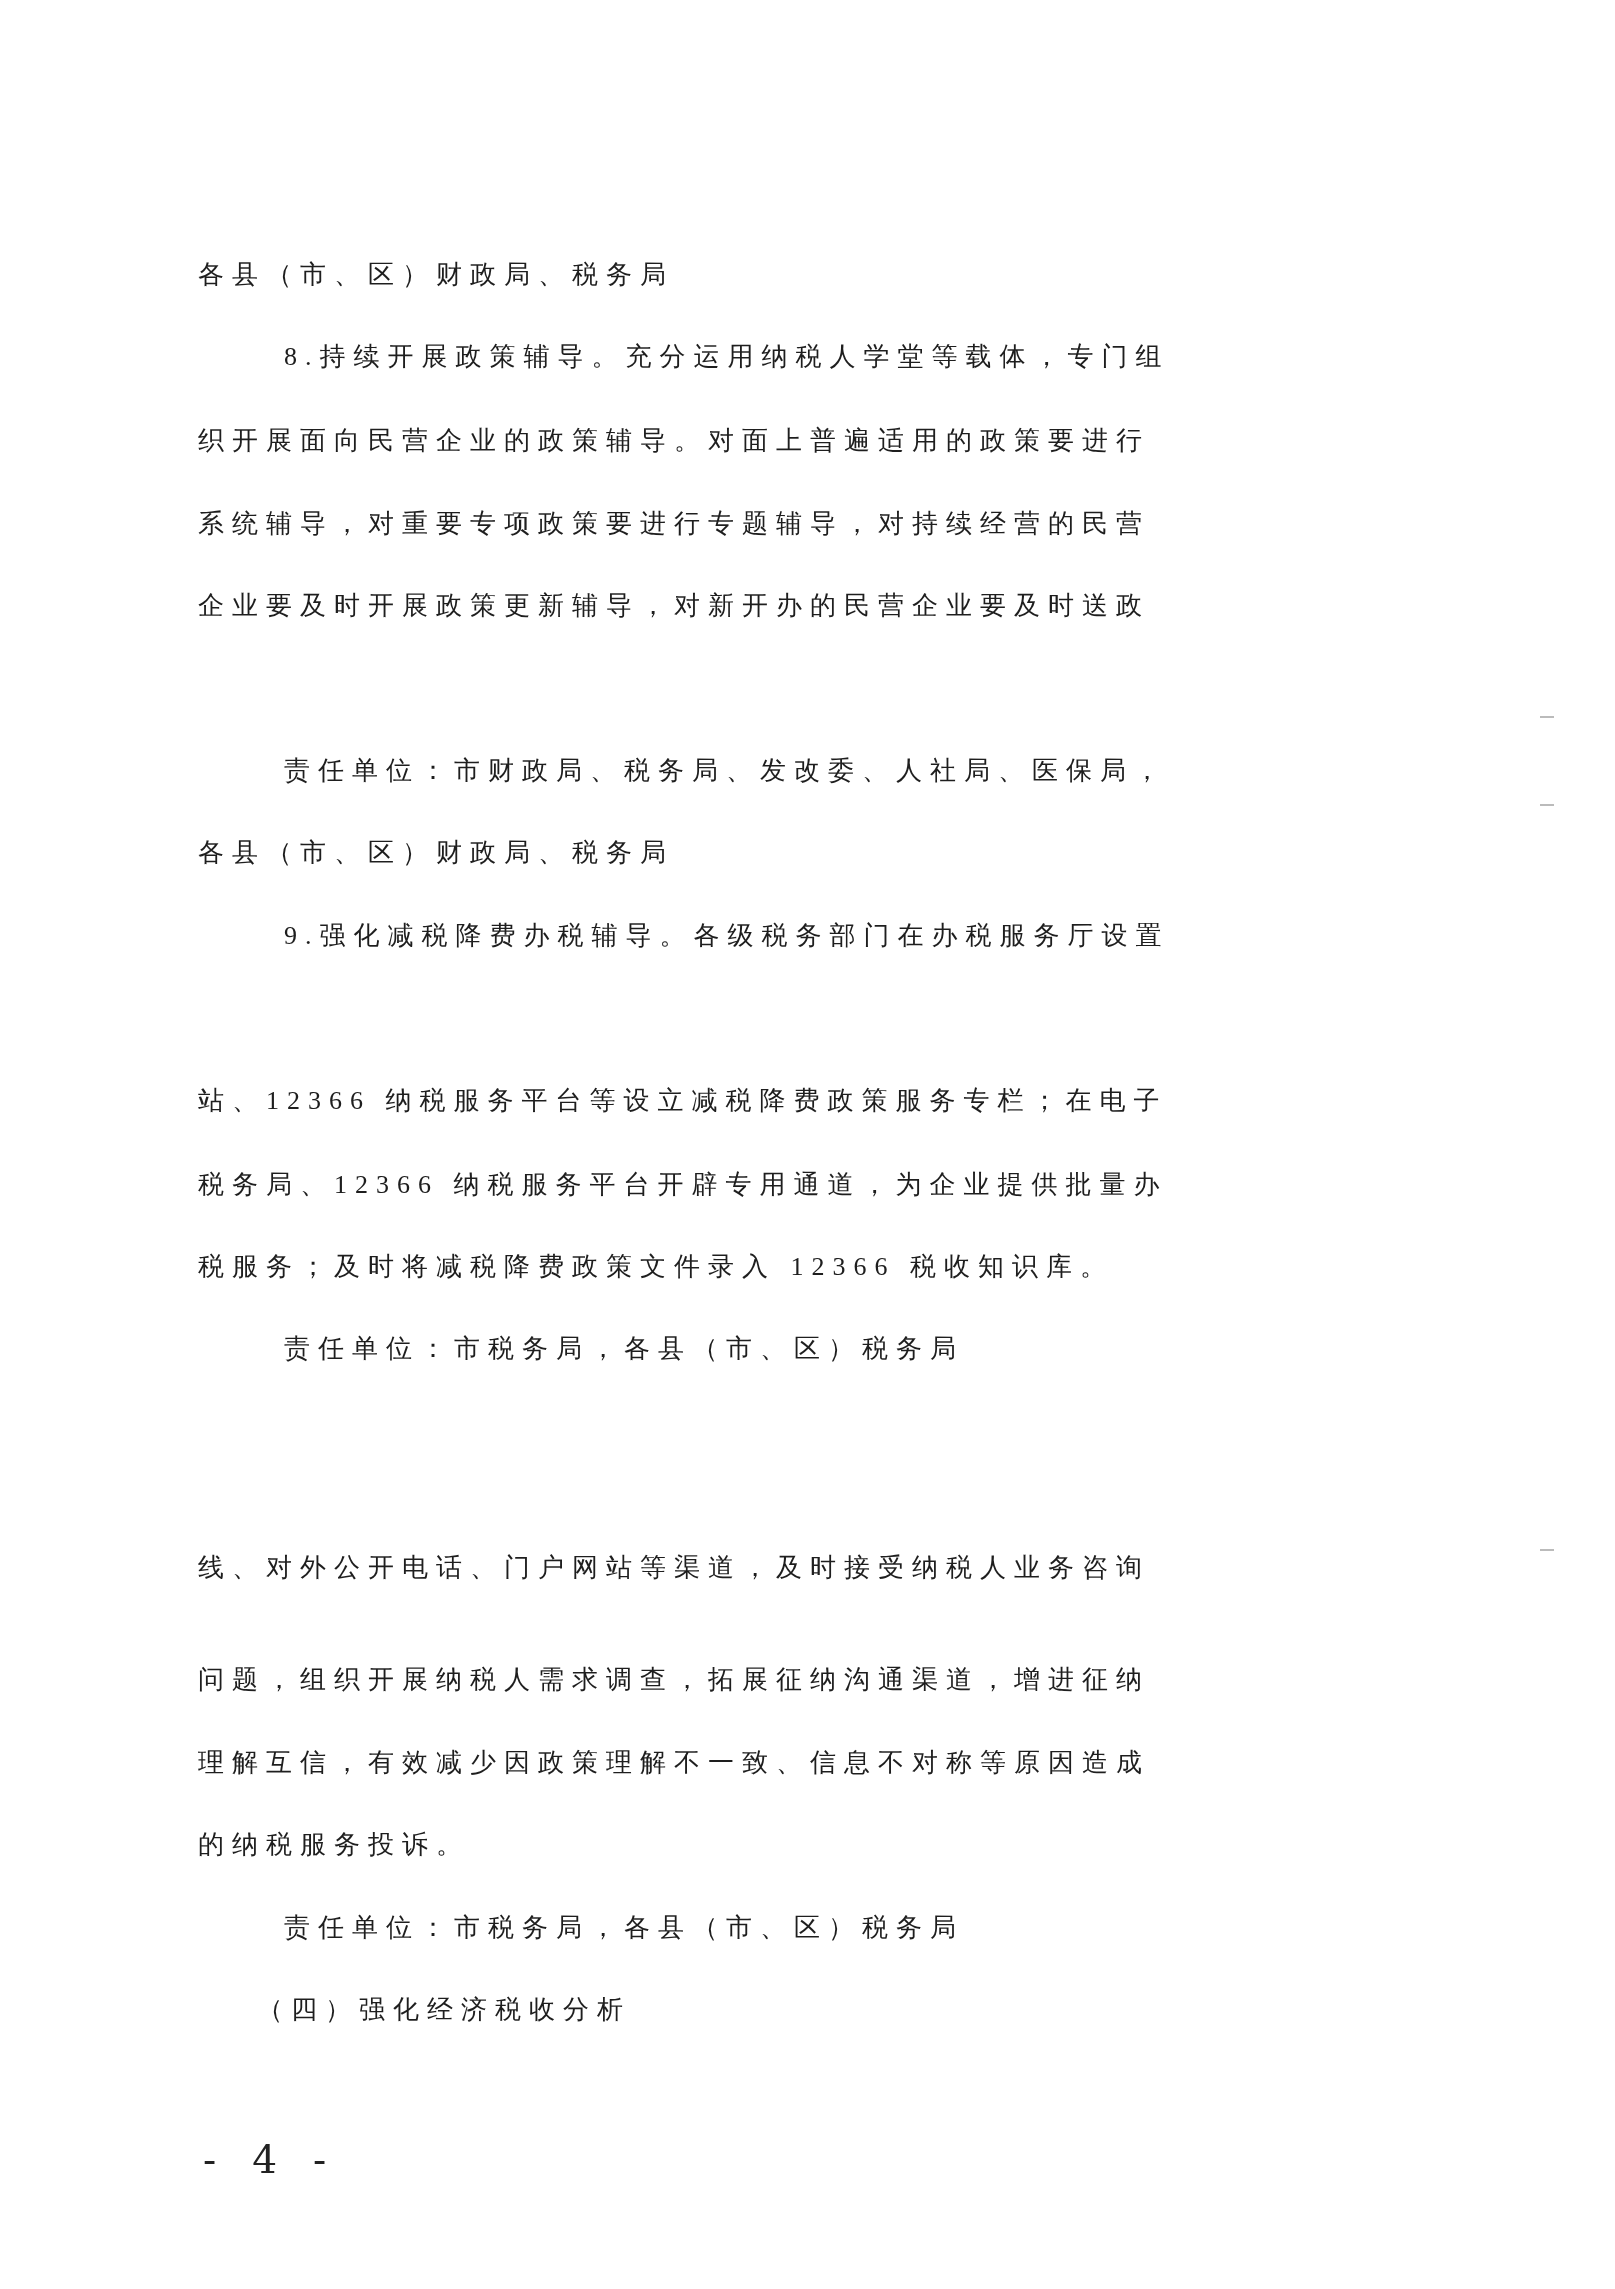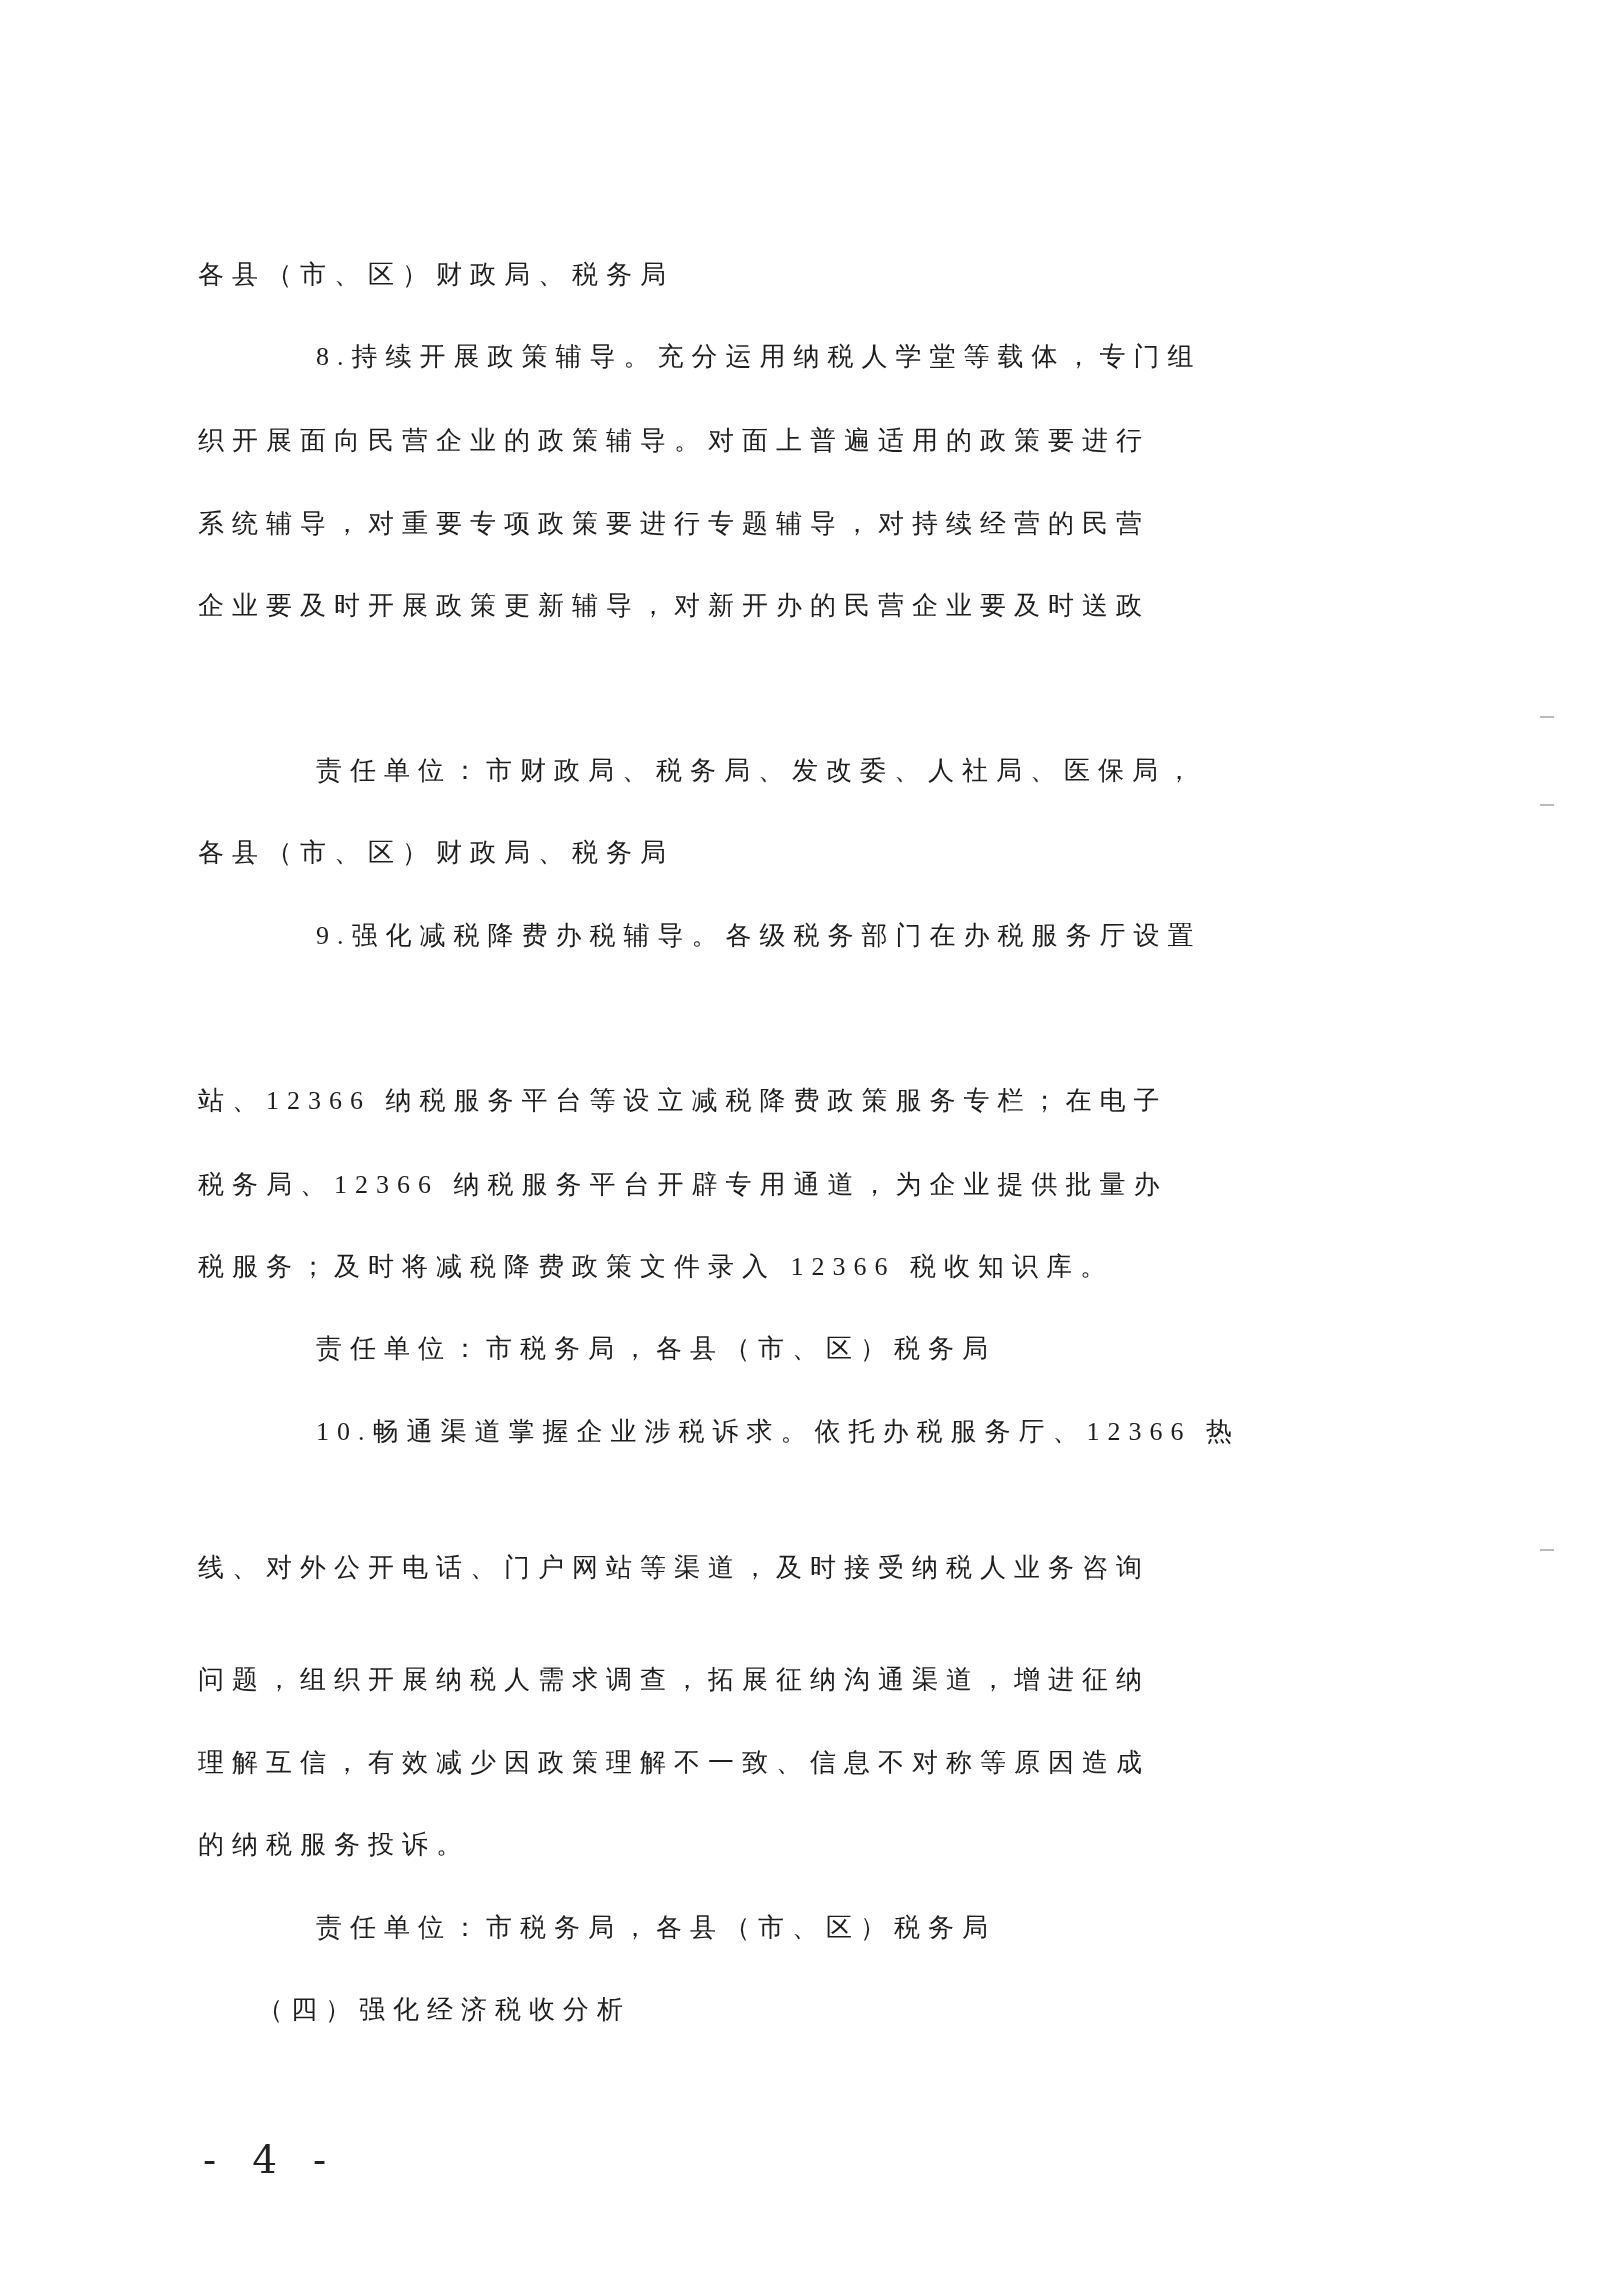--- a/index.html
+++ b/index.html
@@ -1,41 +1,40 @@
 <!DOCTYPE html>
 <html><head>
   <meta charset="utf-8">
   <style>
     html, body { margin: 0; padding: 0; background: #ffffff; }
     body { width: 1615px; height: 2290px; position: relative; overflow: hidden;
       font-family: "DejaVu Serif", "Liberation Serif", serif; color: #1e1e1e; }
     .page { position: absolute; left: 0; top: 0; width: 1615px; height: 2290px; }
     .line { position: absolute; left: 198px; width: 1225px; font-size: 26px; line-height: 55px;
       white-space: nowrap; letter-spacing: 8px; font-family: Liberation Serif, serif; }
-    .indent { left: 284px; margin-left: 32px; }
+    .indent { left: 284px; }
     .pagenum { position: absolute; left: 203px; top: 2137px; font-size: 39px; letter-spacing: 11.8px; color: #222; }
     .mark { position: absolute; width: 13.7px; height: 2px; background: #bbb; right: 61px; }
   </style>
 </head>
 <body>
 
 <div class="page">
   <div class="line" style="top:247px">各县（市、区）财政局、税务局</div>
   <div class="line indent" style="top:329px">8.持续开展政策辅导。充分运用纳税人学堂等载体，专门组</div>
   <div class="line" style="top:413px">织开展面向民营企业的政策辅导。对面上普遍适用的政策要进行</div>
   <div class="line" style="top:496px">系统辅导，对重要专项政策要进行专题辅导，对持续经营的民营</div>
   <div class="line" style="top:578px">企业要及时开展政策更新辅导，对新开办的民营企业要及时送政</div>
   <div class="line indent" style="top:743px">责任单位：市财政局、税务局、发改委、人社局、医保局，</div>
   <div class="line" style="top:825px">各县（市、区）财政局、税务局</div>
   <div class="line indent" style="top:908px">9.强化减税降费办税辅导。各级税务部门在办税服务厅设置</div>
   <div class="line" style="top:1073px">站、12366 纳税服务平台等设立减税降费政策服务专栏；在电子</div>
   <div class="line" style="top:1157px">税务局、12366 纳税服务平台开辟专用通道，为企业提供批量办</div>
   <div class="line" style="top:1239px">税服务；及时将减税降费政策文件录入 12366 税收知识库。</div>
   <div class="line indent" style="top:1321px">责任单位：市税务局，各县（市、区）税务局</div>
-  <div class="line indent" style="top:1404px">10.畅通渠道掌握企业涉税诉求。依托办税服务厅、12366 热</div>
   <div class="line" style="top:1540px">线、对外公开电话、门户网站等渠道，及时接受纳税人业务咨询</div>
   <div class="line" style="top:1652px">问题，组织开展纳税人需求调查，拓展征纳沟通渠道，增进征纳</div>
   <div class="line" style="top:1735px">理解互信，有效减少因政策理解不一致、信息不对称等原因造成</div>
   <div class="line" style="top:1817px">的纳税服务投诉。</div>
   <div class="line indent" style="top:1900px">责任单位：市税务局，各县（市、区）税务局</div>
   <div class="line" style="top:1982px; left:257px">（四）强化经济税收分析</div>
 
   <div class="pagenum">- 4 -</div>
 
   <div class="mark" style="top:716px"></div>

